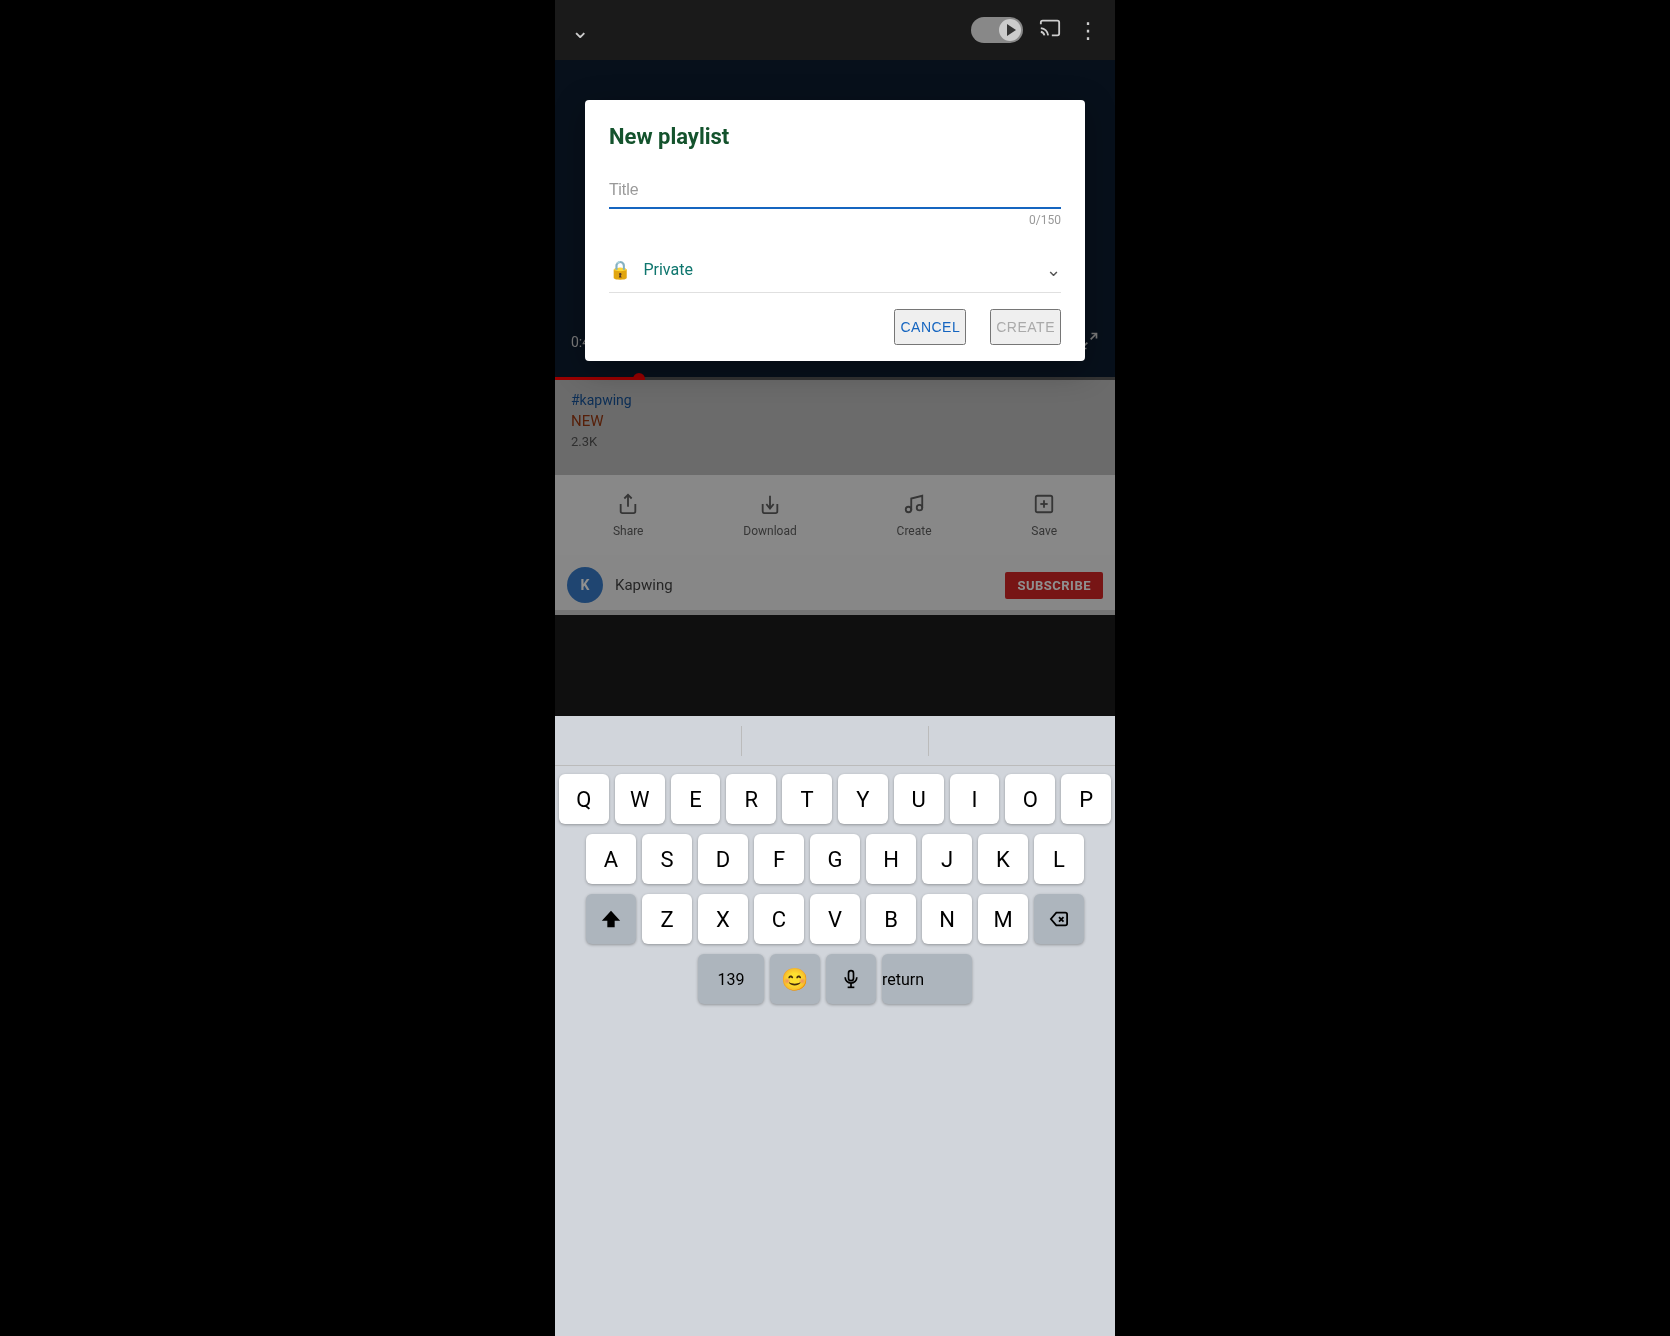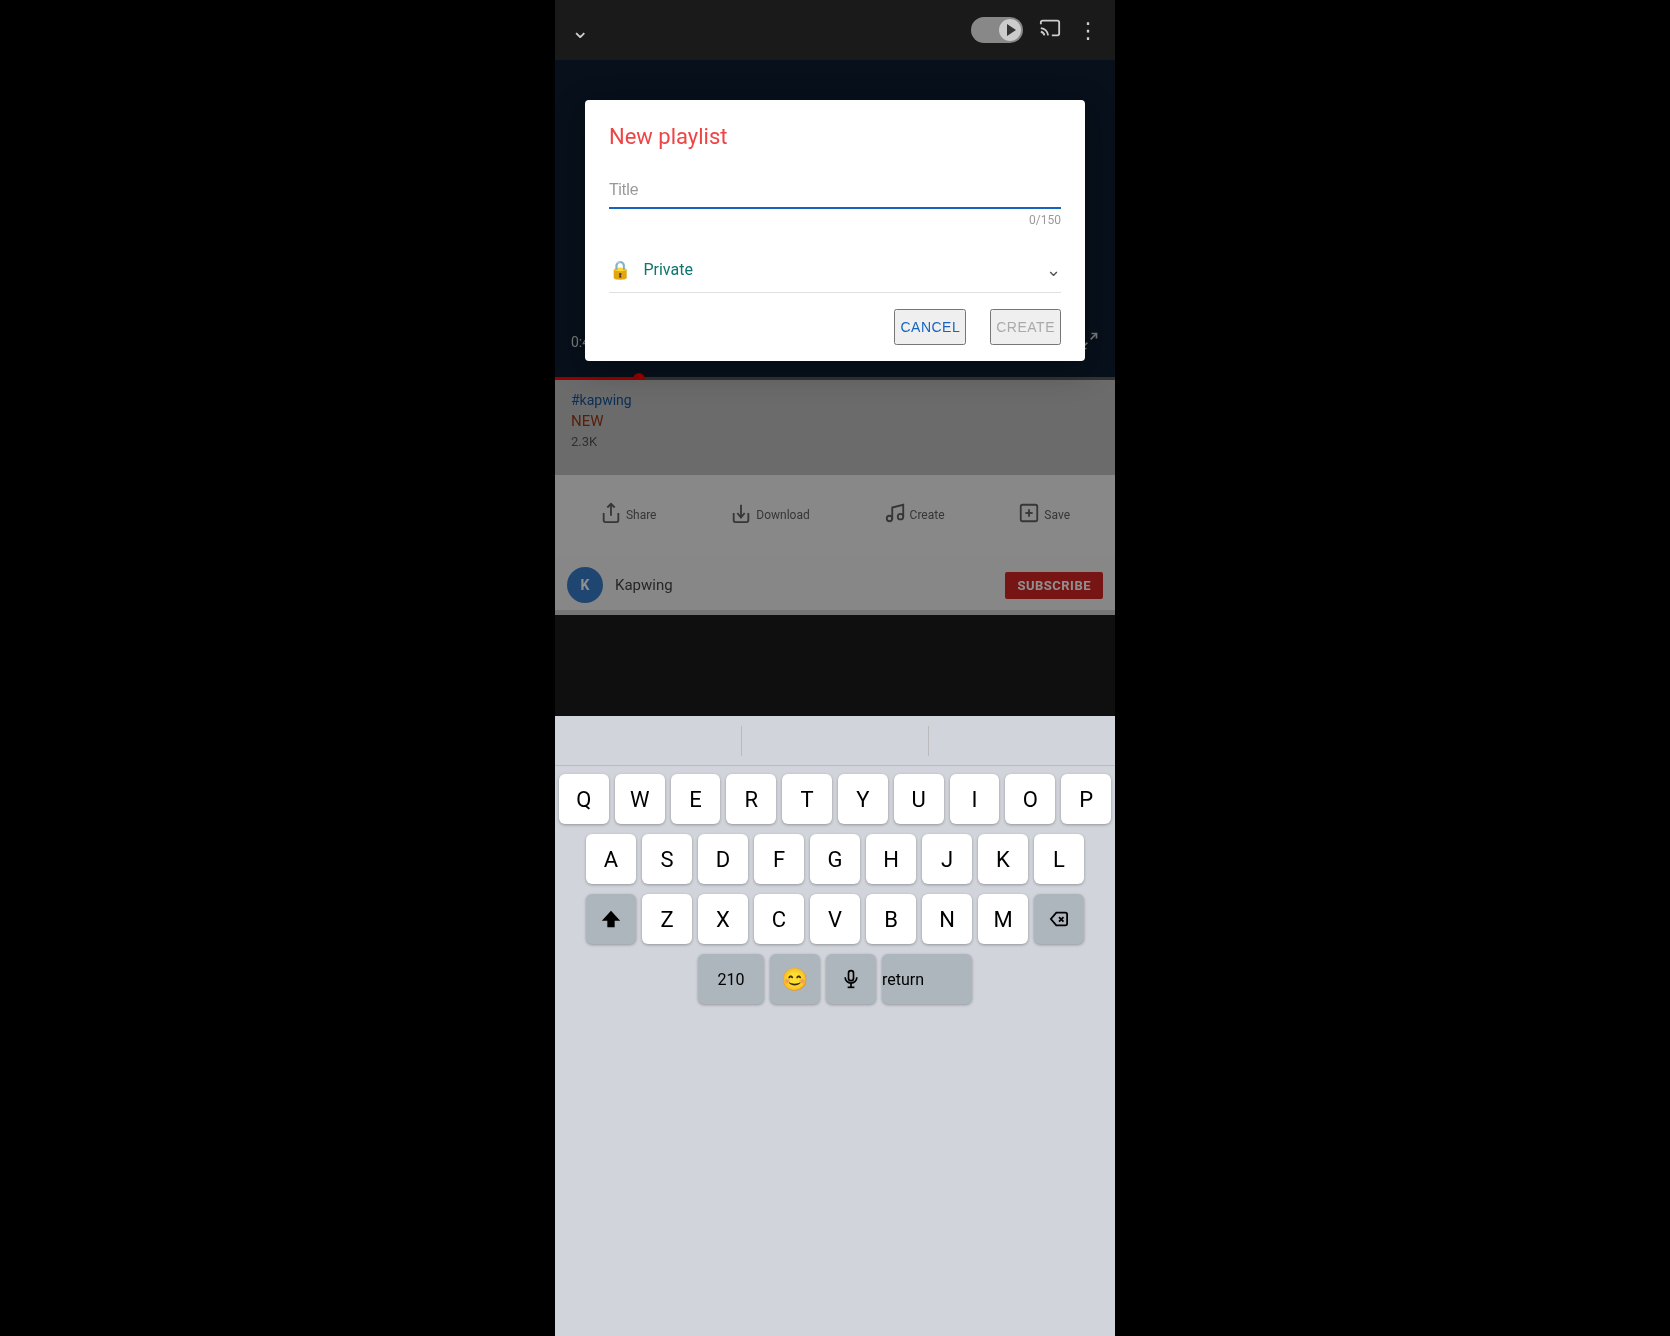--- a/index.html
+++ b/index.html
@@ -194,21 +194,21 @@
       background: #f0f0f0;
       opacity: 0.8;
       display: flex;
       align-items: center;
       justify-content: space-around;
       padding: 0 8px;
     }
 
     .action-btn {
       display: flex;
-      flex-direction: row;
+      flex-direction: column;
       align-items: center;
       gap: 4px;
       color: #444;
       font-size: 12px;
     }
 
     .action-icon {
       font-size: 22px;
       color: #444;
     }
@@ -276,22 +276,22 @@
       right: 30px;
       background: #fff;
       border-radius: 4px;
       z-index: 100;
       padding: 24px 24px 16px;
       box-shadow: 0 8px 32px rgba(0,0,0,0.3);
     }
 
     .dialog-title {
       font-size: 22px;
-      font-weight: 400;
-      color: #ef4444;
+      font-weight: 700;
+      color: #14532d;
       margin-bottom: 28px;
     }
 
     .dialog-input-container {
       position: relative;
       margin-bottom: 4px;
     }
 
     .dialog-input {
       width: 100%;
@@ -696,21 +696,21 @@
           <svg width="22" height="18" viewBox="0 0 24 20" fill="none" stroke="#000" stroke-width="2">
             <path d="M9 3H19C20.1 3 21 3.9 21 5V15C21 16.1 20.1 17 19 17H9L3 10Z"></path>
             <line x1="12" y1="8" x2="17" y2="13"></line>
             <line x1="17" y1="8" x2="12" y2="13"></line>
           </svg>
         </div>
       </div>
 
       <div class="keyboard-bottom-row">
         <div class="key-123">
-          <span>210</span>
+          <span>139</span>
         </div>
         <div class="key-emoji">😊</div>
         <div class="key-mic">
           <svg width="20" height="22" viewBox="0 0 24 24" fill="none" stroke="#000" stroke-width="2">
             <rect x="9" y="2" width="6" height="12" rx="3"></rect>
             <path d="M5 10a7 7 0 0 0 14 0"></path>
             <line x1="12" y1="17" x2="12" y2="22"></line>
             <line x1="8" y1="22" x2="16" y2="22"></line>
           </svg>
         </div>

